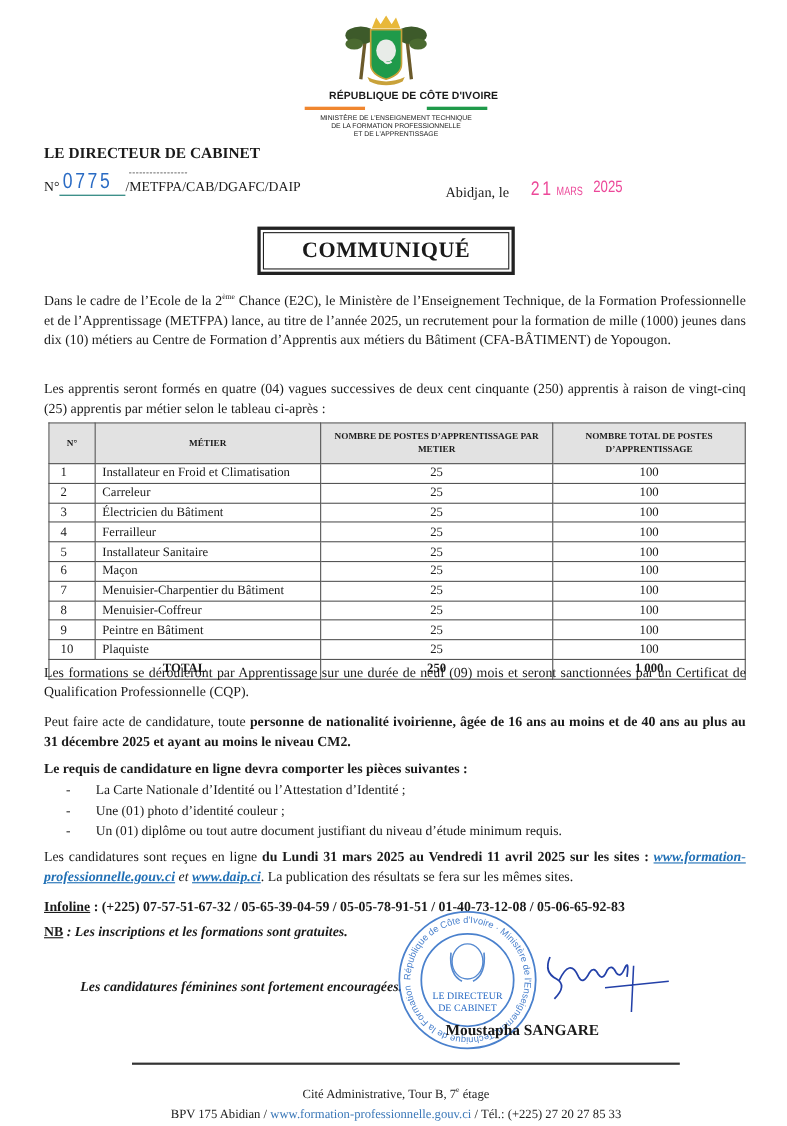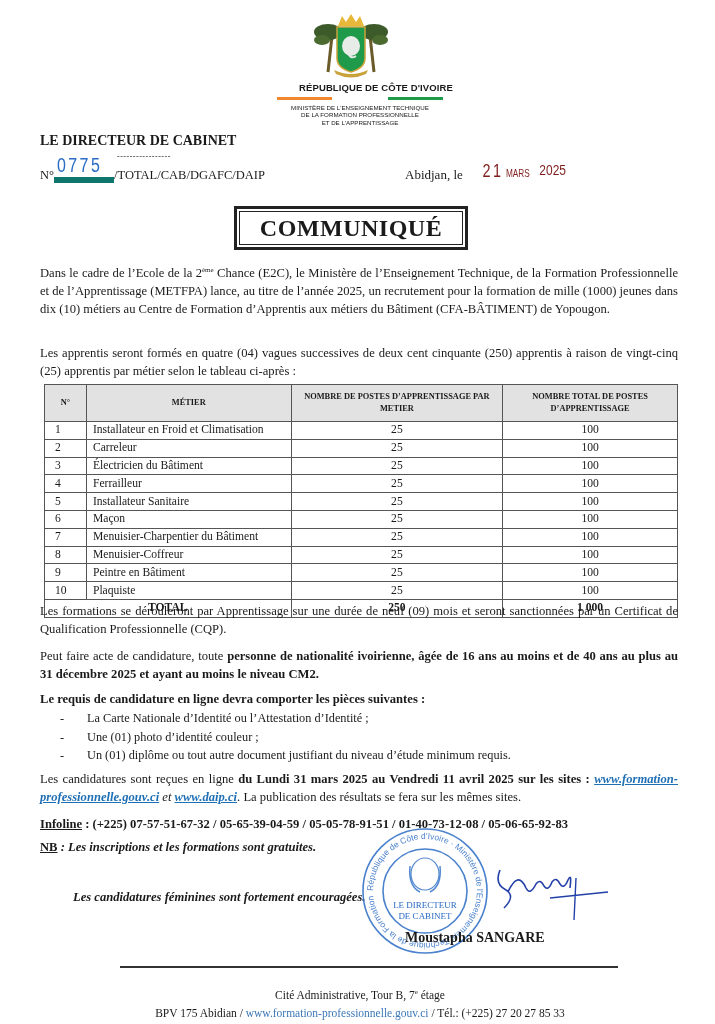--- a/index.html
+++ b/index.html
@@ -13,34 +13,34 @@
   .emblem { left: 310px; top: 12px; width: 82px; height: 68px; }
   .republic { left: 276px; top: 82px; width: 200px; text-align: center;
     font-family: "Liberation Sans", sans-serif; font-weight: bold; font-size: 9.5px; letter-spacing: 0.1px; }
   .flagbar { left: 277px; top: 97px; width: 166px; height: 3px; display: flex; }
   .flagbar span { display: block; height: 3px; }
   .ministry { left: 260px; top: 104px; width: 200px; text-align: center;
     font-family: "Liberation Sans", sans-serif; font-size: 6.2px; line-height: 7.3px; }
 
   .director { left: 40px; top: 133px; font-weight: bold; font-size: 14px; }
   .refno { left: 40px; top: 163px; font-size: 12.5px; white-space: nowrap; }
-  .refno .numline { display: inline-block; width: 60px; border-bottom: 6px solid #0f766e; position: relative; height: 14px; vertical-align: bottom; }
+  .refno .numline { display: inline-block; width: 60px; border-bottom: 1px solid #0f766e; position: relative; height: 14px; vertical-align: bottom; }
   .refno .stampnum { position: absolute; left: 3px; top: -9px; font-family: "Liberation Sans", sans-serif;
     color: #2a6bc4; font-size: 20px; letter-spacing: 3px; transform: scaleX(0.8); transform-origin: left; }
   .dashes { left: 117px; top: 152px; font-size: 8px; letter-spacing: 0.5px; }
   .dateline { left: 405px; top: 167px; font-size: 13px; white-space: nowrap; }
-  .datestamp { left: 480px; top: 161px; color: #7f1d1d; font-family: "Liberation Sans", sans-serif; white-space: nowrap; }
+  .datestamp { left: 480px; top: 161px; color: #ec4899; font-family: "Liberation Sans", sans-serif; white-space: nowrap; }
   .datestamp .d { font-size: 18px; letter-spacing: 3px; transform: scaleX(0.8); display: inline-block; }
   .datestamp .m { font-size: 11px; display: inline-block; transform: scaleX(0.75); margin-left: -4px; }
   .datestamp .y { font-size: 15px; display: inline-block; transform: scaleX(0.8); margin-left: 2px; vertical-align: 2px; }
 
   .title-box { left: 234px; top: 206px; width: 234px; height: 44px; border: 3px solid #222; box-sizing: border-box;
     display: flex; align-items: center; justify-content: center; }
   .title-box::before { content: ""; position: absolute; left: 2px; top: 2px; right: 2px; bottom: 2px; border: 1px solid #222; }
-  .title-box span { font-weight: bold; font-size: 24px; letter-spacing: 0.5px; }
+  .title-box span { font-weight: bold; font-size: 20px; letter-spacing: 0.5px; }
 
   .para { left: 40px; width: 638px; font-size: 12.6px; line-height: 18px; text-align: justify; }
   .para b { font-weight: bold; }
   sup { font-size: 7px; line-height: 0; }
 
   table.metiers { position: absolute; left: 44px; top: 384px; width: 634px; border-collapse: collapse; font-size: 11.6px; }
   table.metiers th { background: #e2e2e2; font-size: 8.4px; font-weight: bold; height: 34px; line-height: 12px; border: 1px solid #555; }
   table.metiers td { border: 1px solid #555; height: 16.8px; padding: 0 6px; line-height: 16px; }
   table.metiers td.c { text-align: center; }
   table.metiers td.no { padding-left: 10px; }
@@ -92,21 +92,21 @@
 </div>
 <div class="abs ministry">
   <div>MINISTÈRE DE L'ENSEIGNEMENT TECHNIQUE</div>
   <div>DE LA FORMATION PROFESSIONNELLE</div>
   <div>ET DE L'APPRENTISSAGE</div>
 </div>
 
 <div class="abs director">LE DIRECTEUR DE CABINET</div>
 <div class="abs dashes">-----------------</div>
 <div class="abs refno">
-  <span>N°</span><span class="numline"><span class="stampnum">0775</span></span><span>/TOTAL/CAB/DGAFC/DAIP</span>
+  <span>N°</span><span class="numline"><span class="stampnum">0775</span></span><span>/METFPA/CAB/DGAFC/DAIP</span>
 </div>
 <div class="abs dateline">Abidjan, le</div>
 <div class="abs datestamp">
   <span class="d">21</span><span class="m">MARS</span><span class="y">2025</span>
 </div>
 
 <div class="abs title-box">
   <span>COMMUNIQUÉ</span>
 </div>
 

